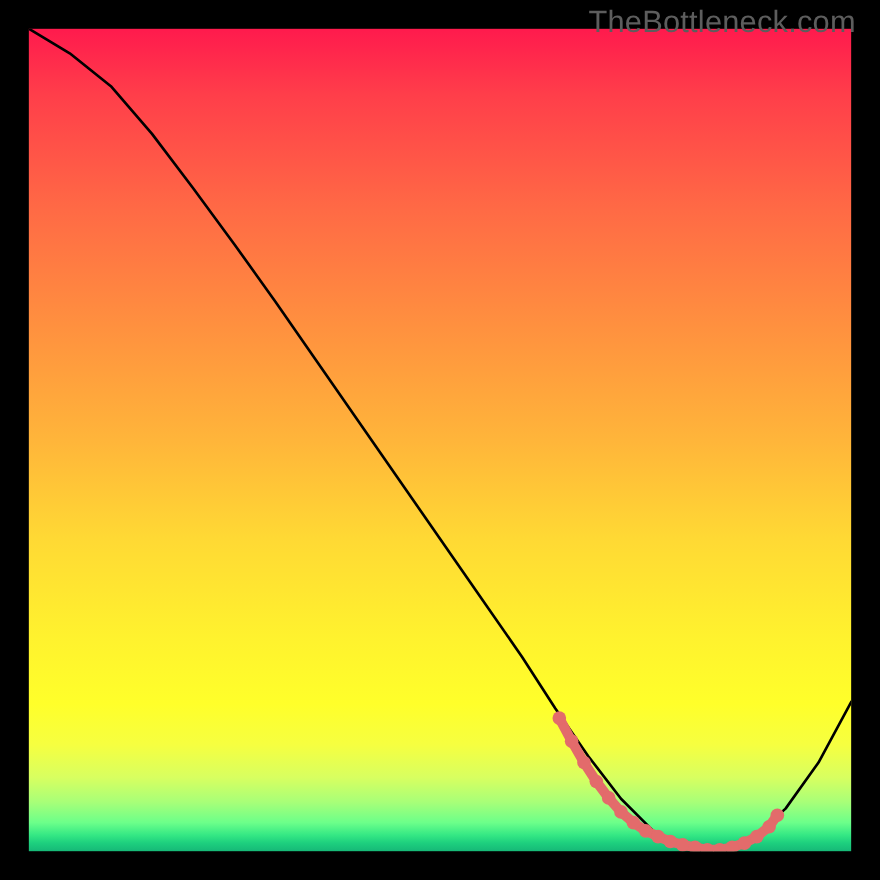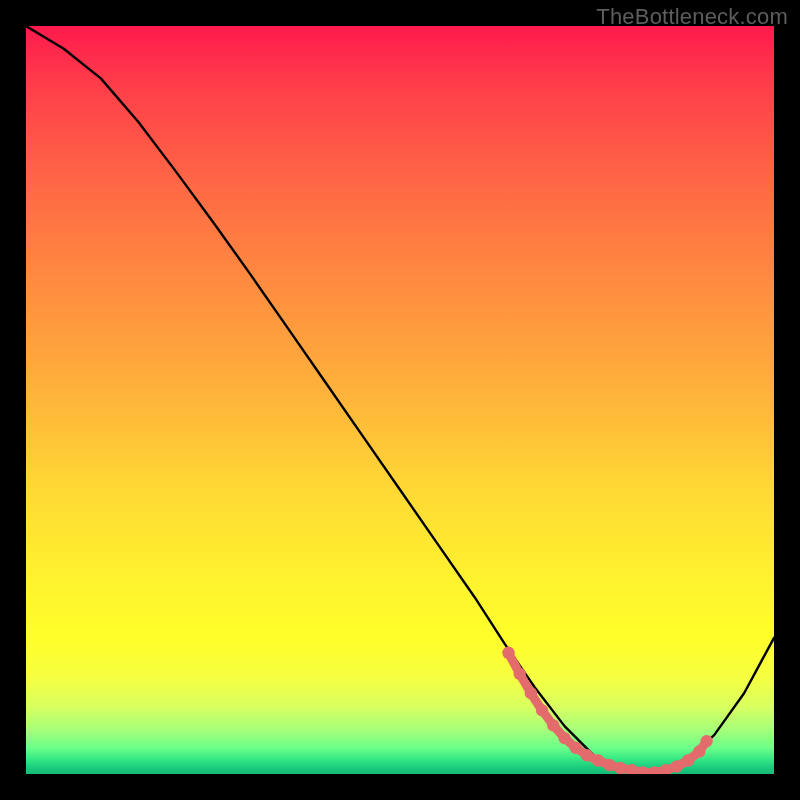--- a/index.html
+++ b/index.html
@@ -55,23 +55,23 @@
   .svg-layer {
     position: absolute;
     left: 0;
     top: 0;
     width: 748px;
     height: 748px;
   }
   .watermark {
     position: absolute;
     top: 4px;
-    right: 12px;
+    right: 22px;
     color: #5d5d5d;
-    font-size: 22px;
+    font-size: 28px;
     letter-spacing: 0.2px;
     user-select: none;
     text-align: right;
   }
 </style>
 </head>
 <body>
 
 <div class="frame">
   <div class="plot-clip">

